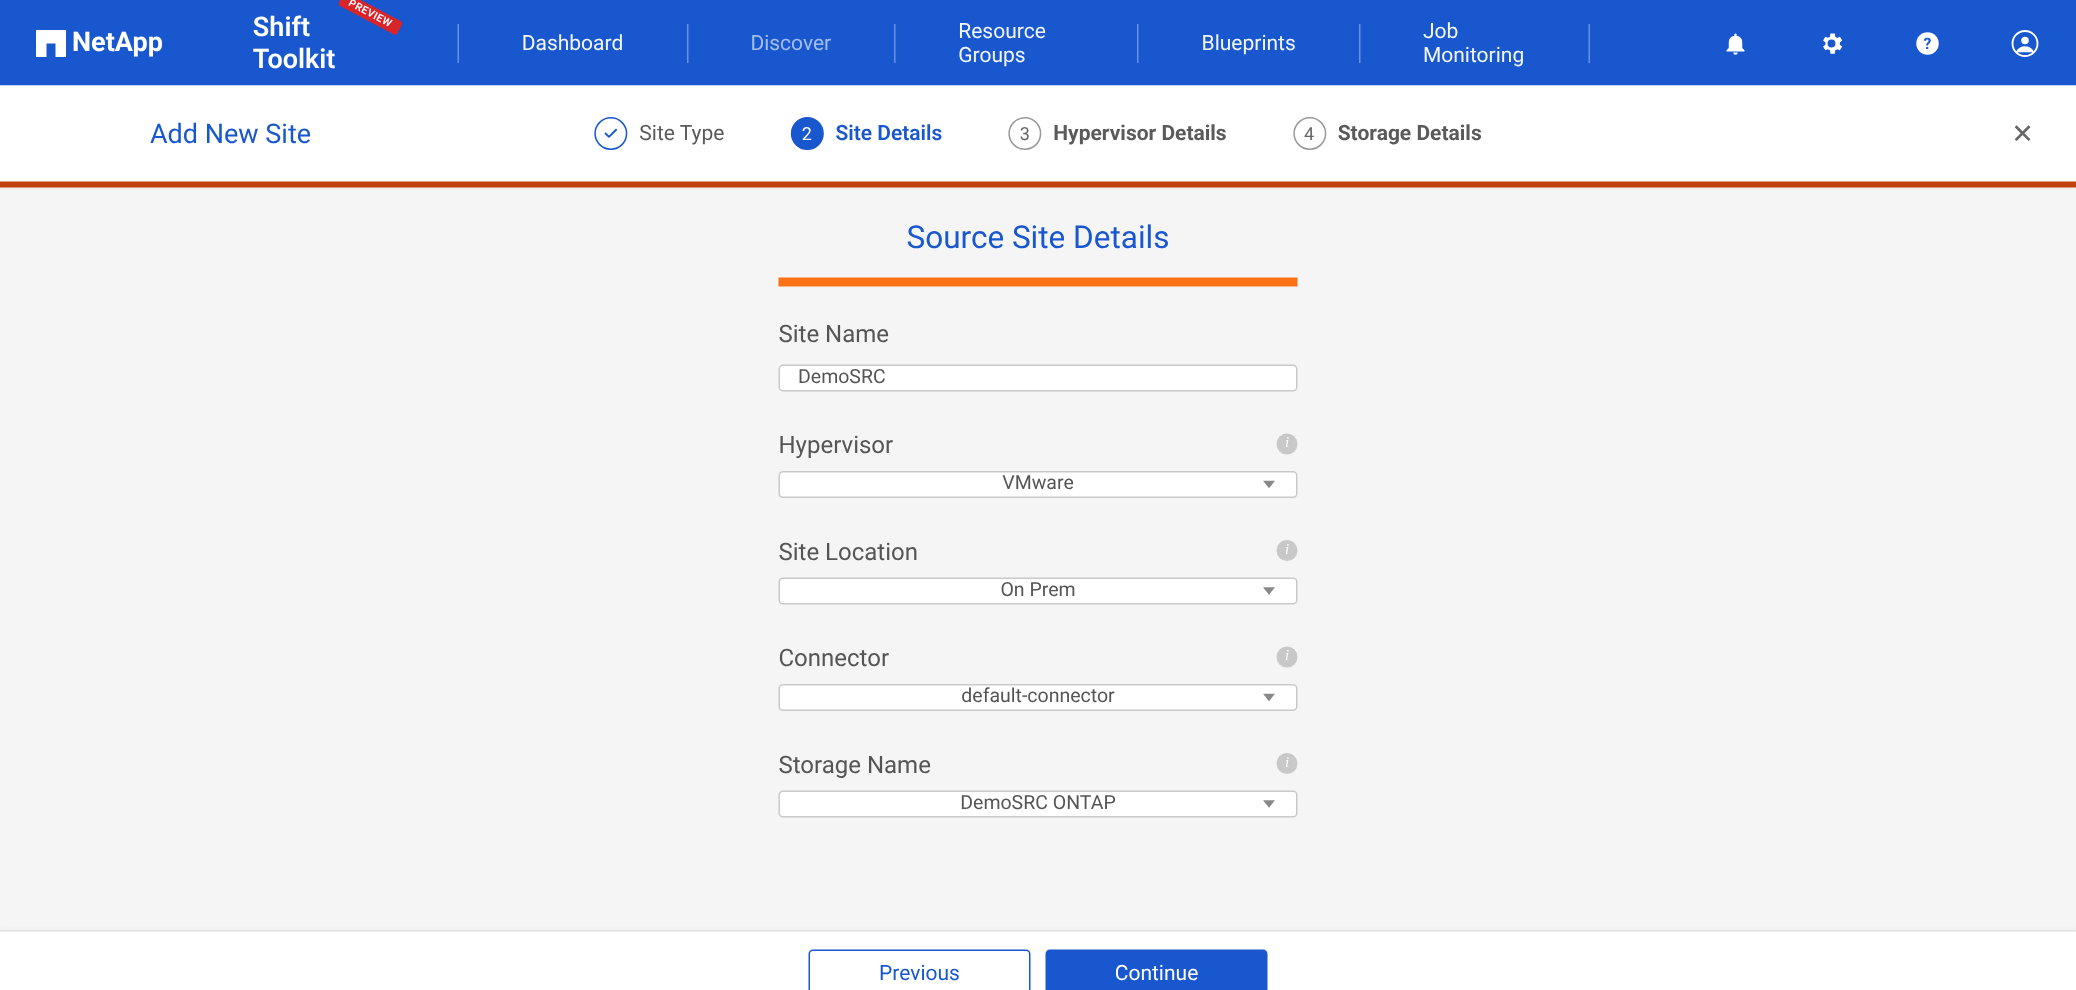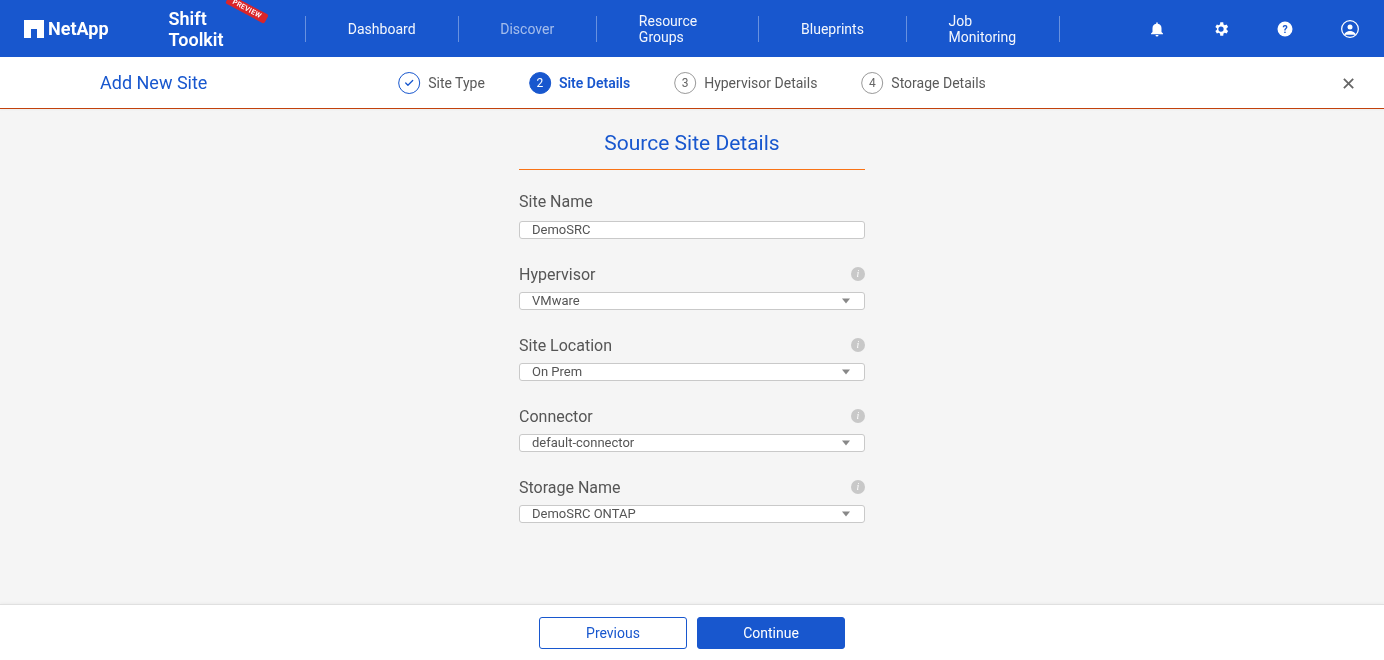--- a/index.html
+++ b/index.html
@@ -50,23 +50,23 @@
   }
   .nav-link.dim { opacity: 0.6; }
   .nav-spacer { flex: 1; }
   .nav-icon {
     width: 20px; height: 20px; margin-left: 22px; cursor: pointer;
     display: inline-flex; align-items: center; justify-content: center;
   }
 
   
   .sub-header {
-    height: 52px;
+    height: 68px;
     background: #fff;
-    border-bottom: 1px solid #c2410c;
+    border-bottom: 4px solid #c2410c;
     box-shadow: 0 1px 2px rgba(0,0,0,0.04);
     display: flex;
     align-items: center;
     padding: 0 24px 0 100px;
     position: relative;
   }
   .page-title {
     color: #1857ce;
     font-size: 18px;
     font-weight: 400;
@@ -91,21 +91,21 @@
     width: 22px; height: 22px; border-radius: 50%;
     border: 1.5px solid #1857ce;
     display: inline-flex; align-items: center; justify-content: center;
     font-size: 12px; color: #1857ce;
     background: #fff;
   }
   .step.done .step-circle { border-color: #1857ce; }
   .step.active .step-circle { background: #1857ce; color: #fff; }
   .step.active .step-label { color: #1857ce; font-weight: 600; }
   .step.pending .step-circle { border-color: #999; color: #666; }
-  .step.pending .step-label { color: #5a5a5a; }
+  .step.pending .step-label { color: #5a5a5a; font-weight: bold; }
   .close-x {
     position: absolute;
     right: 28px;
     top: 50%;
     transform: translateY(-50%);
     font-size: 18px;
     color: #666;
     cursor: pointer;
   }
 
@@ -117,21 +117,21 @@
     display: flex;
     justify-content: center;
   }
   .form-inner { width: 346px; }
   .section-title {
     text-align: center;
     color: #1857ce;
     font-size: 21px;
     font-weight: 400;
     padding-bottom: 14px;
-    border-bottom: 1px solid #f97316;
+    border-bottom: 6px solid #f97316;
     margin-bottom: 22px;
   }
   .field-group { margin-bottom: 26px; position: relative; }
   .field-label {
     font-size: 16px;
     color: #555;
     margin-bottom: 8px;
     display: block;
   }
   .info-dot {
@@ -154,21 +154,21 @@
     border: 1px solid #c9c9c9;
     border-radius: 3px;
     padding: 0 12px;
     font-size: 13px;
     color: #555;
     background: #fff;
   }
   .select-box {
     display: flex;
     align-items: center;
-    justify-content: flex-start;
+    justify-content: center;
     position: relative;
     cursor: pointer;
   }
   .select-box .caret {
     position: absolute;
     right: 14px;
     top: 50%;
     transform: translateY(-50%);
     width: 0; height: 0;
     border-left: 4px solid transparent;

